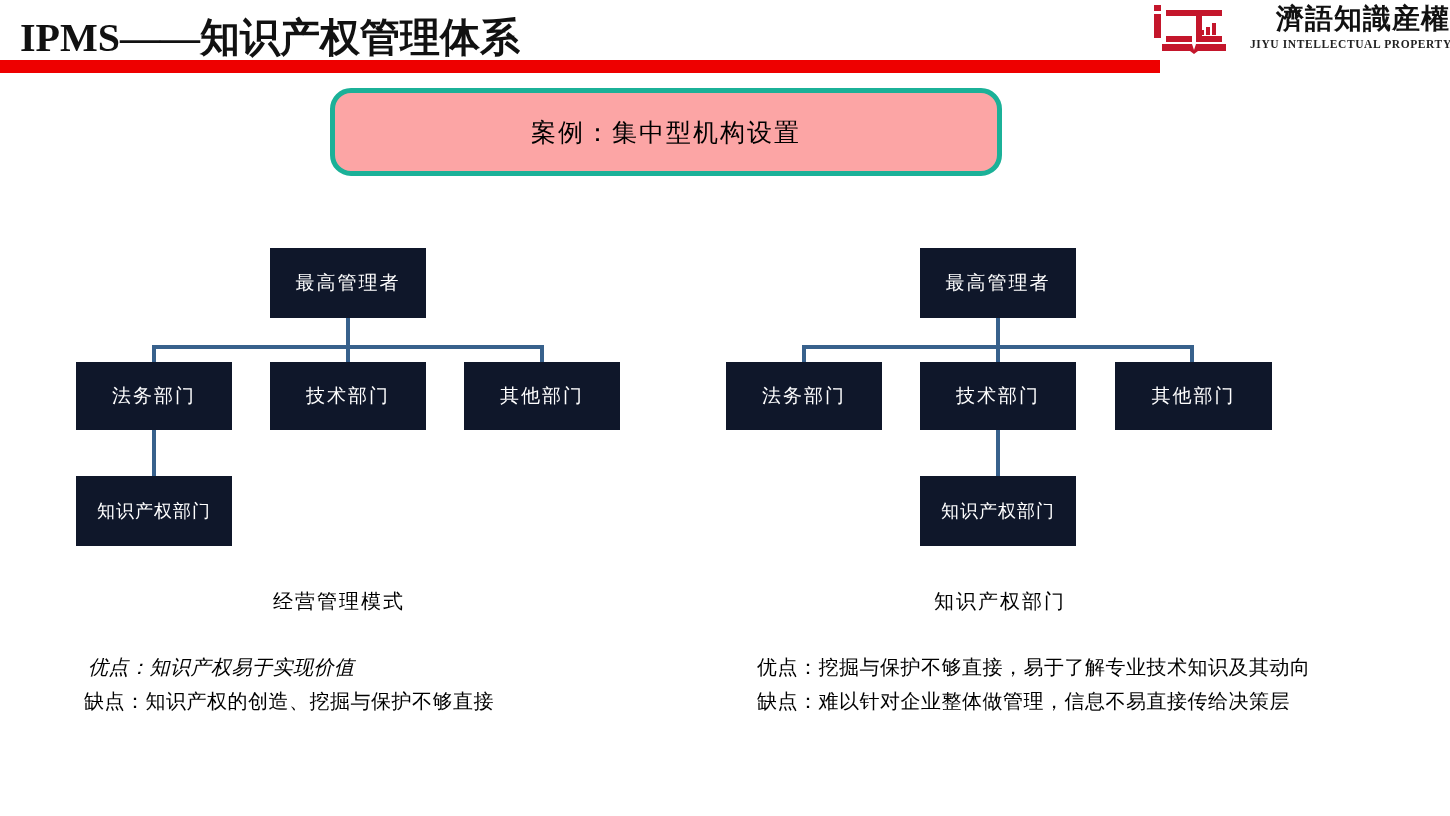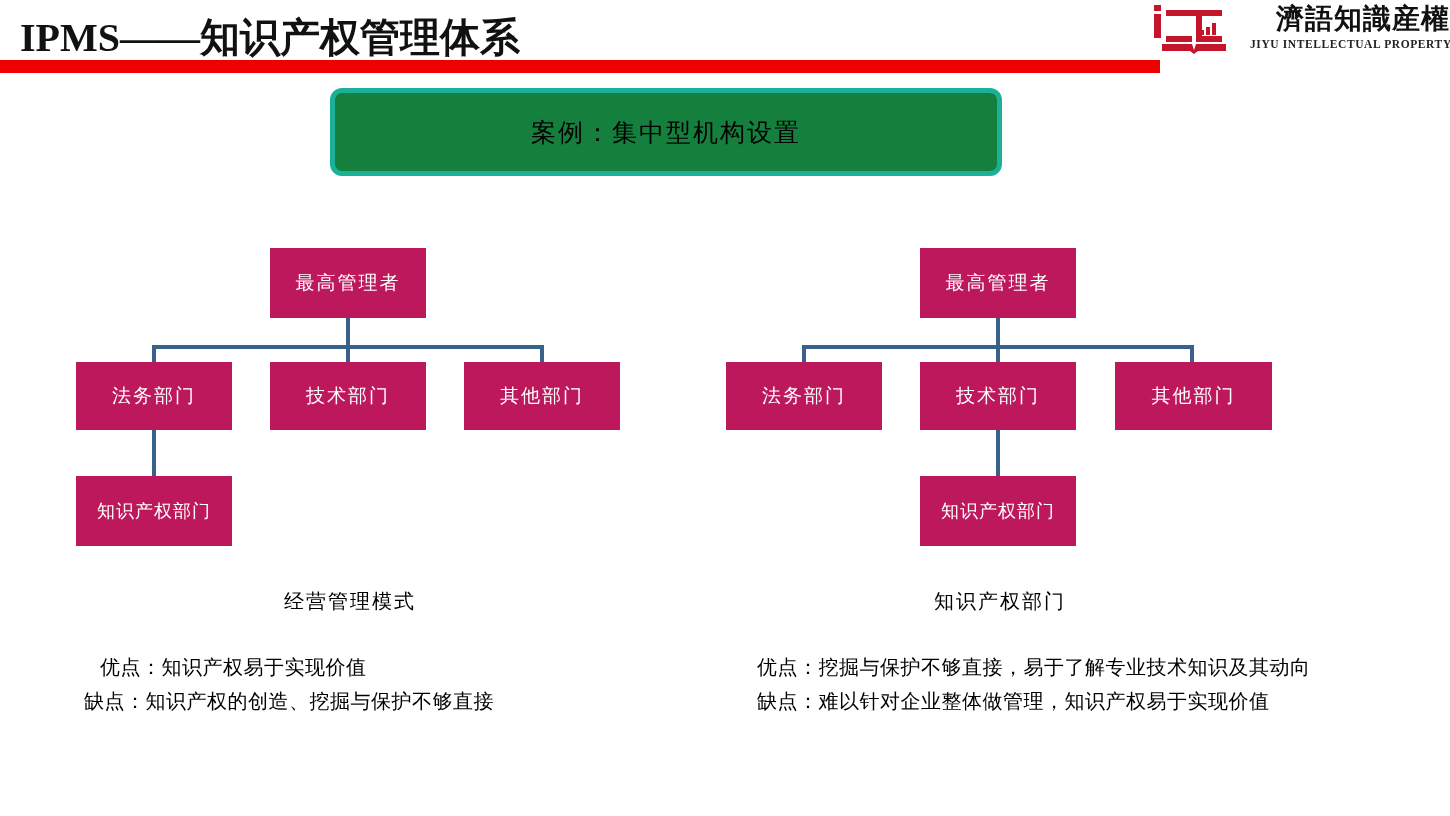--- a/index.html
+++ b/index.html
@@ -79,23 +79,23 @@
   }
 
   
   #banner {
     position: absolute;
     left: 330px;
     top: 88px;
     width: 672px;
     height: 88px;
     border: 5px solid #1bb198;
-    border-radius: 12px;
+    border-radius: 21px;
     box-sizing: border-box;
-    background: #15803d;
+    background: #fca5a5;
   }
   #banner-text {
     position: absolute;
     left: 0;
     right: 0;
     top: 50%;
     transform: translateY(-50%);
     text-align: center;
     font-size: 25px;
     letter-spacing: 2px;
@@ -107,21 +107,21 @@
   .chart {
     position: absolute;
     top: 0;
     left: 0;
     width: 1450px;
     height: 816px;
     pointer-events: none;
   }
   .node {
     position: absolute;
-    background: #be185d;
+    background: #0f172a;
     color: #ffffff;
     display: flex;
     align-items: center;
     justify-content: center;
     font-size: 19px;
     letter-spacing: 2px;
     white-space: nowrap;
     font-family: "Liberation Serif", "DejaVu Serif", serif;
     pointer-events: auto;
   }
@@ -197,23 +197,23 @@
   <div class="conn" style="left:540px; top:345px; width:4px; height:18px;"></div>
 
   <div class="node" style="left:76px; top:362px; width:156px; height:68px;">法务部门</div>
   <div class="node" style="left:270px; top:362px; width:156px; height:68px;">技术部门</div>
   <div class="node" style="left:464px; top:362px; width:156px; height:68px;">其他部门</div>
 
   <div class="conn" style="left:152px; top:430px; width:4px; height:46px;"></div>
 
   <div class="node small" style="left:76px; top:476px; width:156px; height:70px;">知识产权部门</div>
 
-  <div class="caption" style="left:70px; top:588px; width:560px;text-align:center;">经营管理模式</div>
-
-  <div class="notes" style="left:100px; top:652px;">优点：知识产权易于实现价值</div>
+  <div class="caption" style="left:59px; top:588px; width:560px;text-align:center;">经营管理模式</div>
+
+  <div class="notes" style="left:88px; top:652px;font-style:italic;">优点：知识产权易于实现价值</div>
   <div class="notes" style="left:84px; top:686px;">缺点：知识产权的创造、挖掘与保护不够直接</div>
 </div>
 
 <div class="chart">
 
   <div class="node" style="left:920px; top:248px; width:156px; height:70px;">最高管理者</div>
 
   <div class="conn" style="left:996px; top:318px; width:4px; height:30px;"></div>
   <div class="conn" style="left:802px; top:345px; width:392px; height:4px;"></div>
   <div class="conn" style="left:802px; top:345px; width:4px; height:18px;"></div>
@@ -224,14 +224,14 @@
   <div class="node" style="left:920px; top:362px; width:156px; height:68px;">技术部门</div>
   <div class="node" style="left:1115px; top:362px; width:157px; height:68px;">其他部门</div>
 
   <div class="conn" style="left:996px; top:430px; width:4px; height:46px;"></div>
 
   <div class="node small" style="left:920px; top:476px; width:156px; height:70px;">知识产权部门</div>
 
   <div class="caption" style="left:720px; top:588px; width:560px;">知识产权部门</div>
 
   <div class="notes" style="left:757px; top:652px;">优点：挖掘与保护不够直接，易于了解专业技术知识及其动向</div>
-  <div class="notes" style="left:757px; top:686px;">缺点：难以针对企业整体做管理，知识产权易于实现价值</div>
+  <div class="notes" style="left:757px; top:686px;">缺点：难以针对企业整体做管理，信息不易直接传给决策层</div>
 </div>
 
 </body></html>

